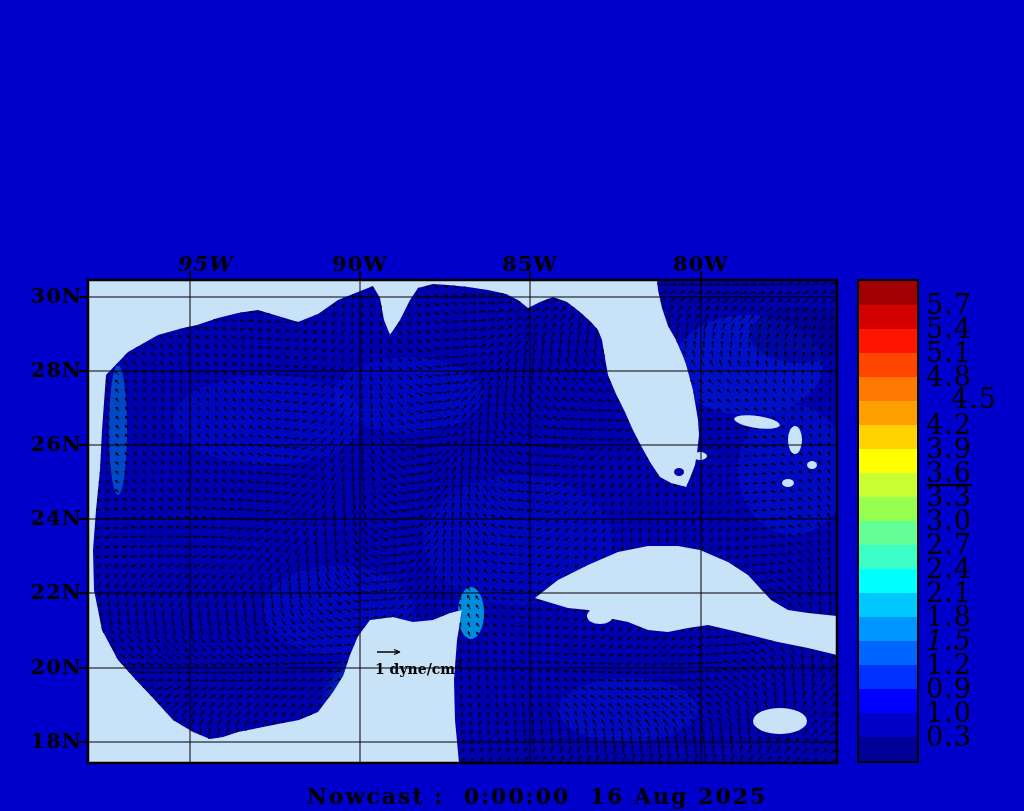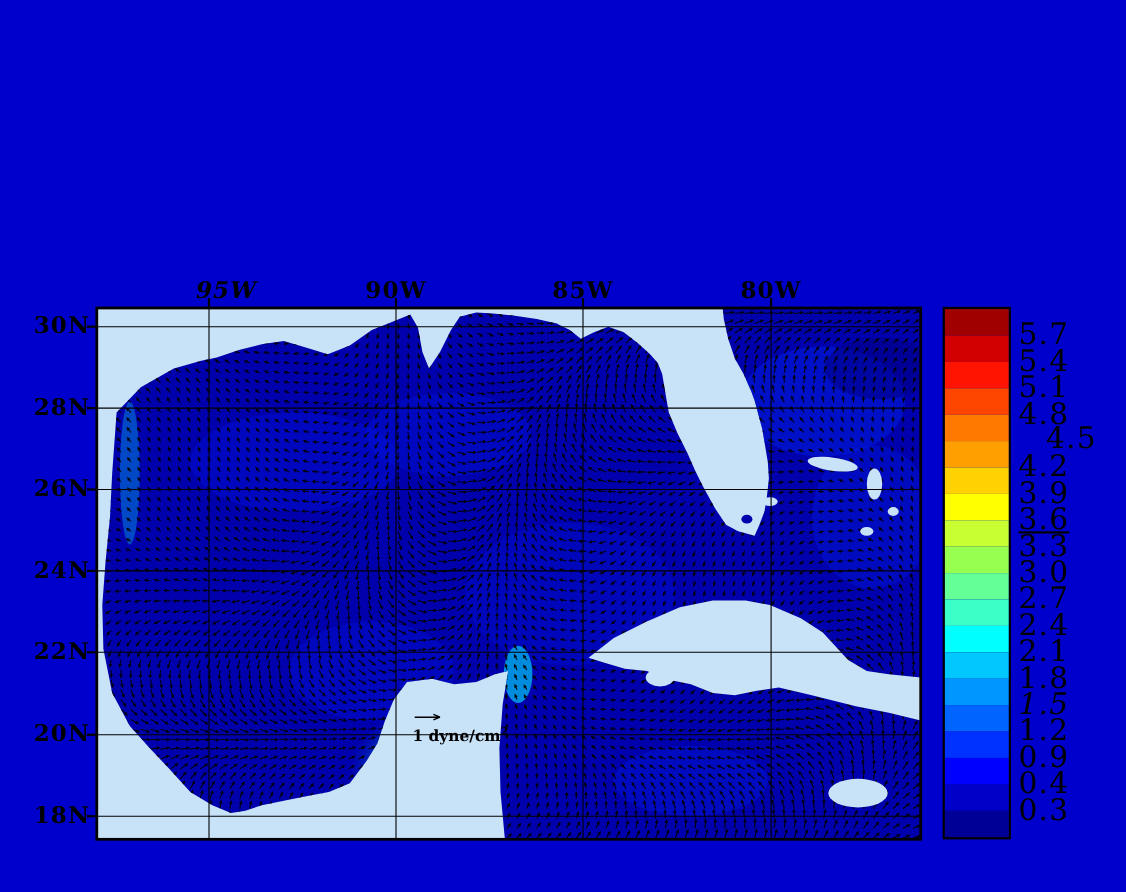--- a/index.html
+++ b/index.html
@@ -194,17 +194,18 @@
       <div class="cb-label" style="top: 460px; text-decoration: underline;">3.6</div>
       <div class="cb-label" style="top: 484px;">3.3</div>
       <div class="cb-label" style="top: 508px;">3.0</div>
       <div class="cb-label" style="top: 532px;">2.7</div>
       <div class="cb-label" style="top: 556px;">2.4</div>
       <div class="cb-label" style="top: 580px;">2.1</div>
       <div class="cb-label" style="top: 604px;">1.8</div>
       <div class="cb-label" style="top: 628px; font-style: italic;">1.5</div>
       <div class="cb-label" style="top: 652px;">1.2</div>
       <div class="cb-label" style="top: 676px;">0.9</div>
-      <div class="cb-label" style="top: 700px;">0.4</div>
+      <div class="cb-label" style="top: 700px;">1.0</div>
       <div class="cb-label" style="top: 724px;">0.3</div>
     </div>
 
+  <div class="title">Nowcast :  0:00:00  16 Aug 2025</div>
 </div>
 
 </body></html>

